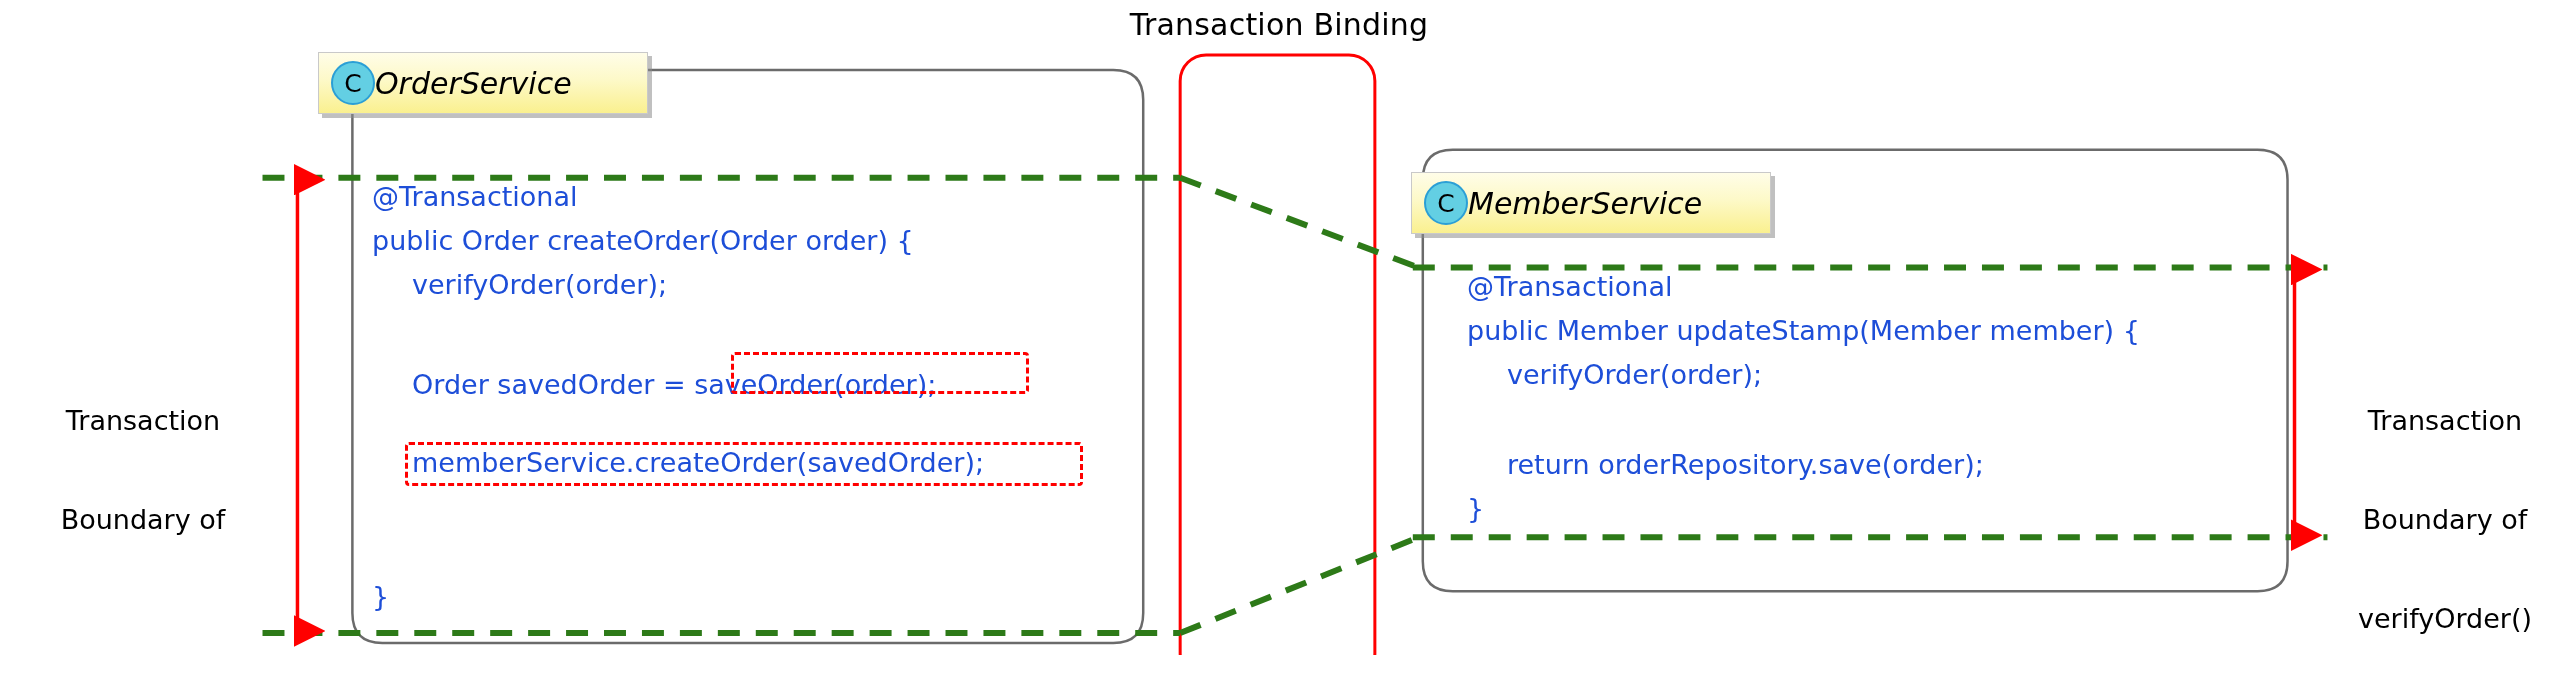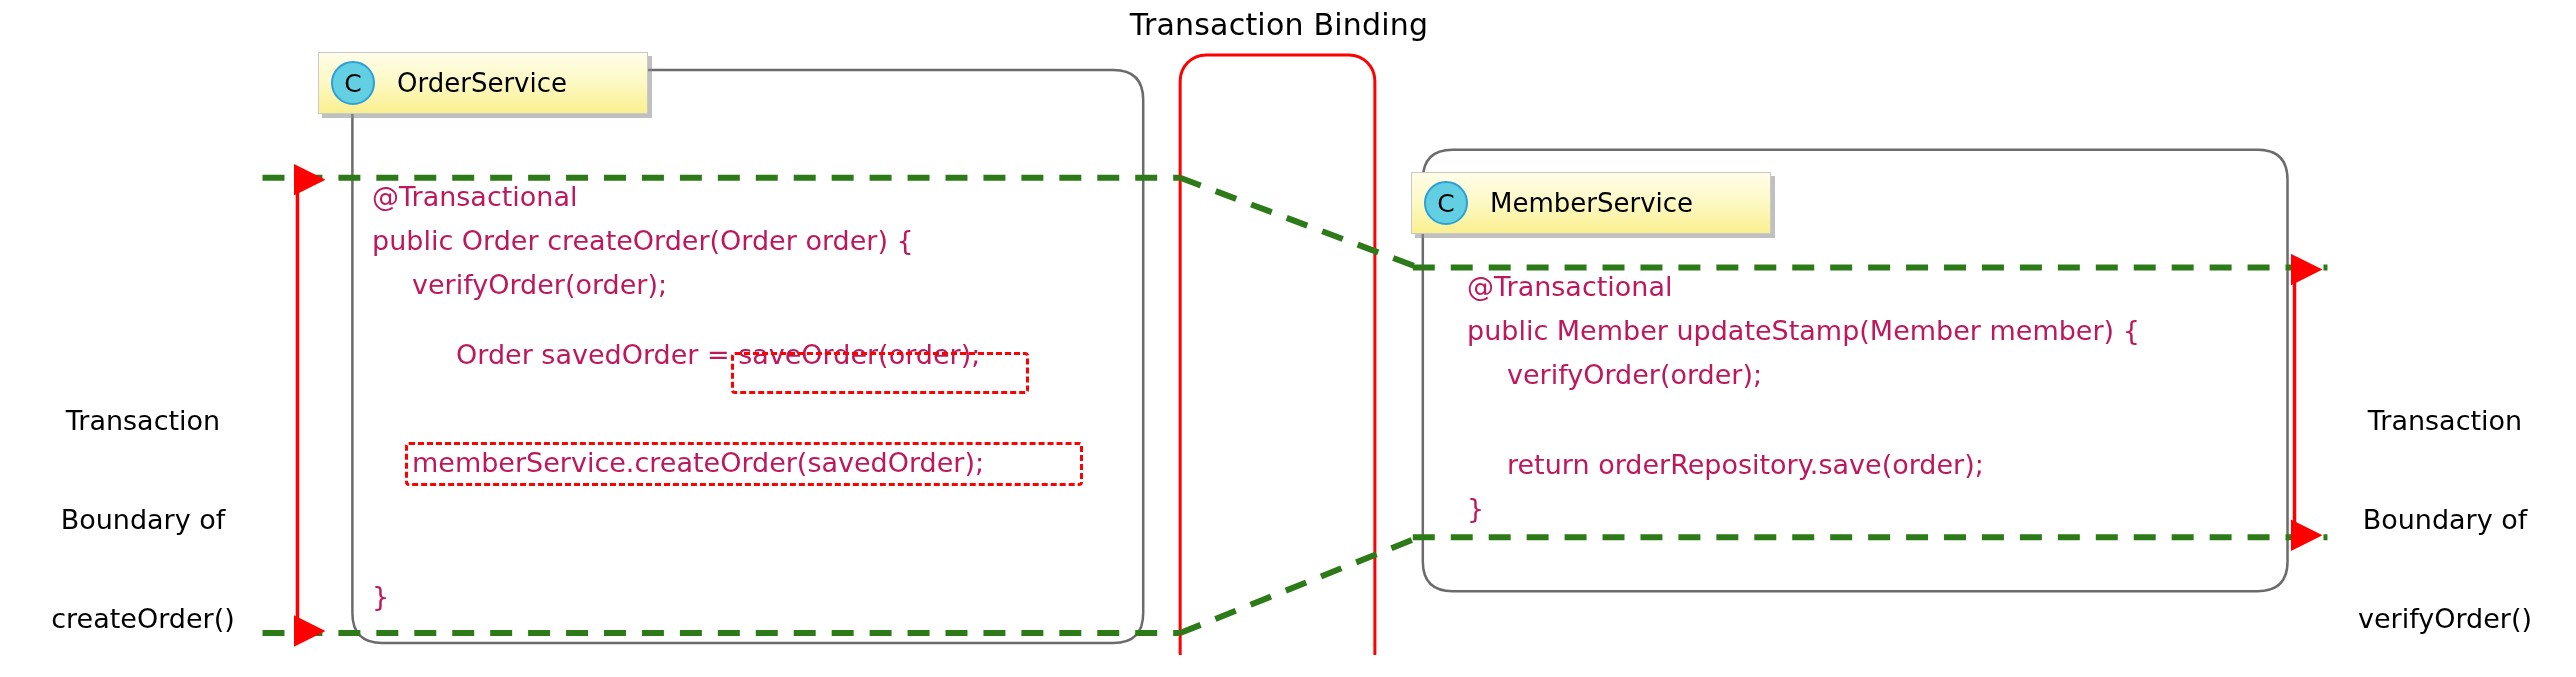--- a/index.html
+++ b/index.html
@@ -59,31 +59,31 @@
     display: flex;
     align-items: center;
     justify-content: center;
     font-size: 25px;
     line-height: 1;
     color: #000;
     font-family: "DejaVu Sans", sans-serif;
     flex: 0 0 auto;
   }
   .class-badge .class-label {
-    margin-left: 22px;
-    font-size: 26px;
+    font-size: 30px;
     color: #000;
     white-space: nowrap;
+    font-style: italic;
   }
 
   
   .code-line {
     font-size: 27px;
     line-height: 30px;
-    color: #be185d;
+    color: #1d4ed8;
     white-space: pre;
   }
 
   
   .hl-box {
     position: absolute;
     box-sizing: border-box;
     border: 3px dashed #ff0000;
     border-radius: 4px;
     pointer-events: none;
@@ -137,21 +137,21 @@
   <div class="txt diagram-title" style="left:1049px; top:8px; width:460px;">Transaction Binding</div>
 
   <div class="class-badge" style="left:318px; top:52px; width:330px; height:62px;">
     <span class="circle-c">C</span>
     <span class="class-label">OrderService</span>
   </div>
 
   <div class="txt code-line" style="left:372px; top:182px;">@Transactional</div>
   <div class="txt code-line" style="left:372px; top:226px;">public Order createOrder(Order order) {</div>
   <div class="txt code-line" style="left:412px; top:270px;">verifyOrder(order);</div>
-  <div class="txt code-line" style="left:412px; top:340px;margin-left:44px;">Order savedOrder = saveOrder(order);</div>
+  <div class="txt code-line" style="left:412px; top:370px;">Order savedOrder = saveOrder(order);</div>
   <div class="txt code-line" style="left:412px; top:448px;">memberService.createOrder(savedOrder);</div>
   <div class="txt code-line" style="left:372px; top:582px;">}</div>
 
   <div class="hl-box" style="left:731px; top:352px; width:298px; height:42px;"></div>
 
   <div class="hl-box" style="left:405px; top:442px; width:678px; height:44px;"></div>
 
   <div class="class-badge" style="left:1411px; top:172px; width:360px; height:62px;">
     <span class="circle-c">C</span>
     <span class="class-label">MemberService</span>
@@ -159,21 +159,20 @@
 
   <div class="txt code-line" style="left:1467px; top:272px;">@Transactional</div>
   <div class="txt code-line" style="left:1467px; top:316px;">public Member updateStamp(Member member) {</div>
   <div class="txt code-line" style="left:1507px; top:360px;">verifyOrder(order);</div>
   <div class="txt code-line" style="left:1507px; top:450px;">return orderRepository.save(order);</div>
   <div class="txt code-line" style="left:1467px; top:494px;">}</div>
 
   <div class="txt boundary-label" style="left:18px; top:338px; width:250px;">
     <div>Transaction</div>
     <div>Boundary of</div>
-    <div>createOrder()</div>
   </div>
 
   <div class="txt boundary-label" style="left:2320px; top:338px; width:250px;">
     <div>Transaction</div>
     <div>Boundary of</div>
     <div>verifyOrder()</div>
   </div>
 
 </div>
 

